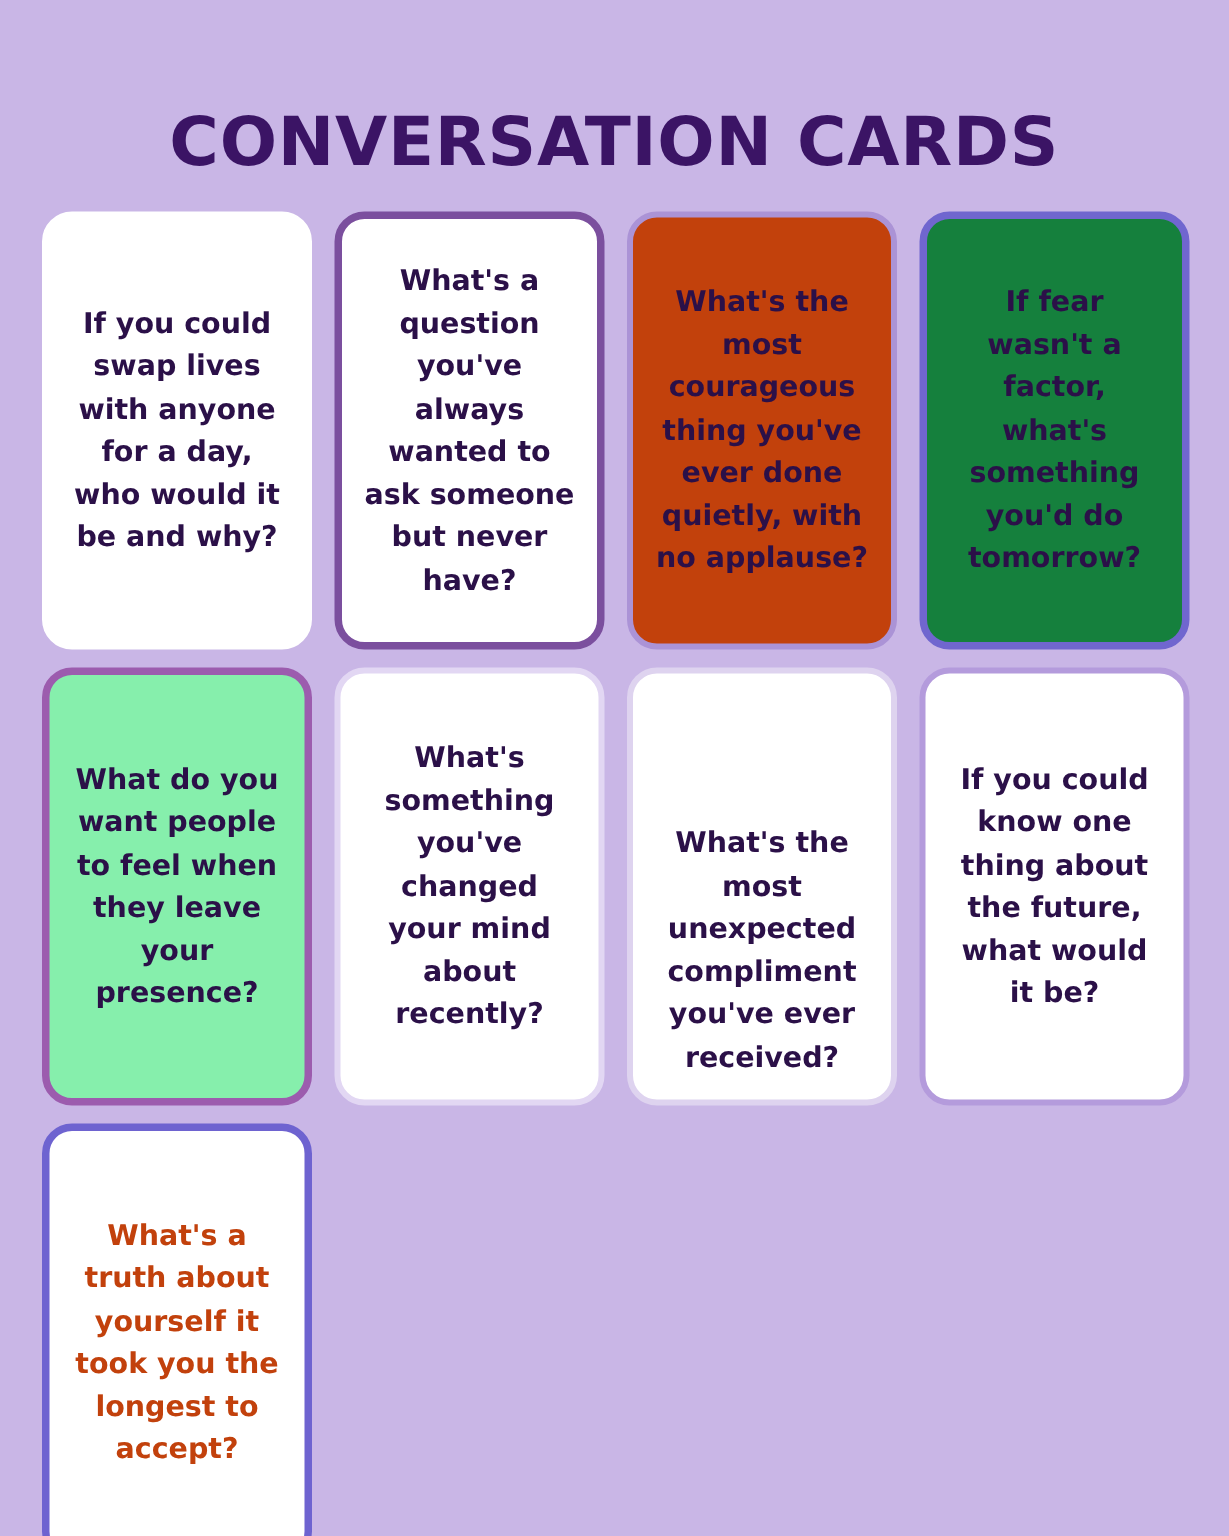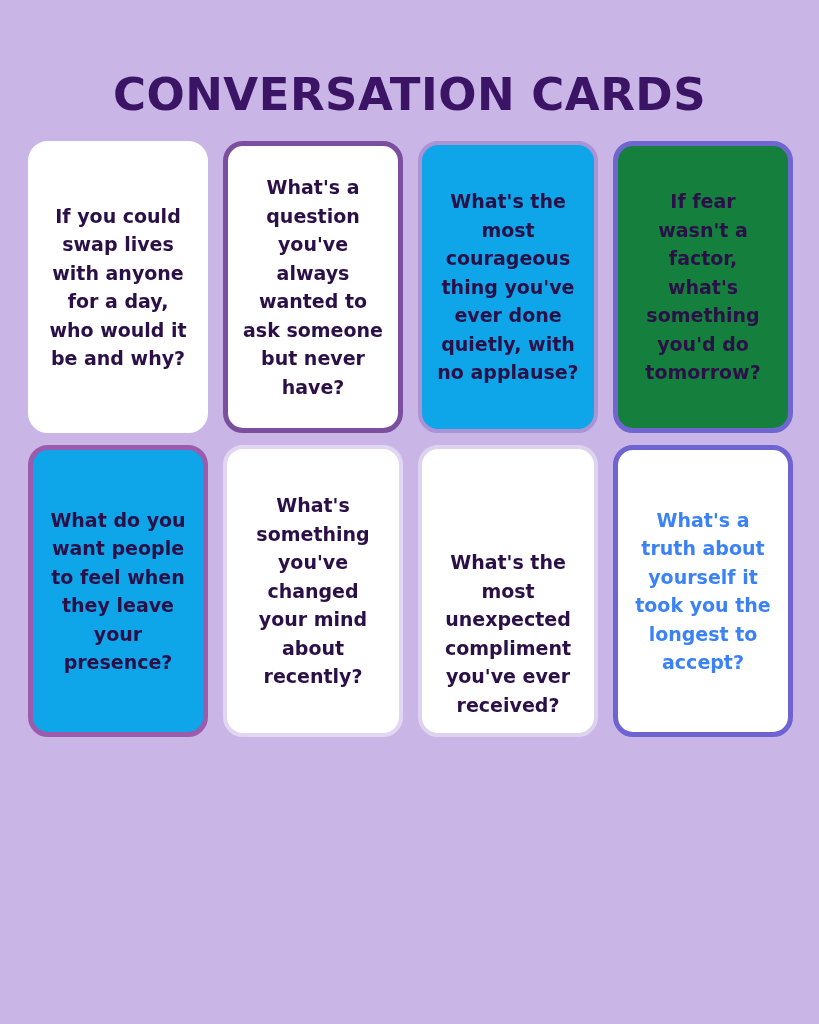--- a/index.html
+++ b/index.html
@@ -66,32 +66,35 @@
   <div class="header">
     <h1 class="page-title" style="color: rgb(59, 20, 101);">CONVERSATION CARDS</h1>
   </div>
   <div class="cards-grid">
     <div class="card" style="border-color: rgb(255, 255, 255); border-width: 4px; background: rgb(255, 255, 255);">
       <span class="card-text" style="color: rgb(43, 16, 72);">If you could swap lives with anyone for a day, who would it be and why?</span>
     </div>
     <div class="card" style="border-color: rgb(123, 79, 158); border-width: 5px; background: rgb(255, 255, 255);">
       <span class="card-text" style="color: rgb(43, 16, 72);">What's a question you've always wanted to ask someone but never have?</span>
     </div>
-    <div class="card" style="border-color: rgb(171, 147, 214); border-width: 4px; background: #0ea5e9;">
+    <div class="card" style="border-color: rgb(171, 147, 214); border-width: 4px; background: #c2410c;">
       <span class="card-text" style="color: rgb(43, 16, 72);">What's the most courageous thing you've ever done quietly, with no applause?</span>
     </div>
     <div class="card" style="border-color: rgb(112, 102, 207); border-width: 5px; background: #15803d;">
       <span class="card-text" style="color: rgb(43, 16, 72);">If fear wasn't a factor, what's something you'd do tomorrow?</span>
     </div>
-    <div class="card" style="border-color: rgb(156, 92, 174); border-width: 5px; background: #0ea5e9;">
+    <div class="card" style="border-color: rgb(156, 92, 174); border-width: 5px; background: #86efac;">
       <span class="card-text" style="color: rgb(43, 16, 72);">What do you want people to feel when they leave your presence?</span>
     </div>
     <div class="card" style="border-color: rgb(226, 215, 243); border-width: 4px; background: rgb(255, 255, 255);">
       <span class="card-text" style="color: rgb(43, 16, 72);">What's something you've changed your mind about recently?</span>
     </div>
     <div class="card" style="border-color: rgb(222, 211, 239); border-width: 4px; background: rgb(255, 255, 255); align-items: flex-end;">
       <span class="card-text" style="color: rgb(43, 16, 72);">What's the most unexpected compliment you've ever received?</span>
     </div>
+    <div class="card" style="border-color: rgb(180, 155, 220); border-width: 4px; background: rgb(255, 255, 255);">
+      <span class="card-text" style="color: rgb(43, 16, 72);">If you could know one thing about the future, what would it be?</span>
+    </div>
     <div class="card" style="border-color: rgb(110, 99, 208); border-width: 5px; background: rgb(255, 255, 255);">
-      <span class="card-text" style="color: #3b82f6;">What's a truth about yourself it took you the longest to accept?</span>
+      <span class="card-text" style="color: #c2410c;">What's a truth about yourself it took you the longest to accept?</span>
     </div>
   </div>
 </div>
 
 </body></html>

